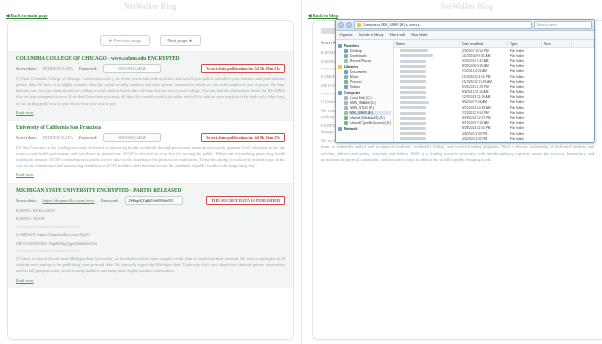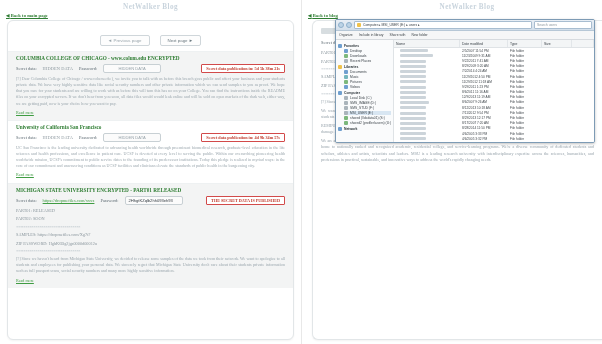--- a/index.html
+++ b/index.html
@@ -19,21 +19,21 @@
   
   .topbar { position: relative; height: 16px; padding: 3px 6px 0 6px; }
   .back-link {
     color: #2e7d32; font-size: 4.6px; font-weight: bold;
     text-decoration: underline; letter-spacing: .05px;
     display: inline-block; white-space: nowrap;
   }
   .back-arrow { font-size: 4.5px; }
   .site-title {
     position: absolute; left: 0; right: 0; top: 3px;
-    text-align: center; font-size: 7.2px; font-weight: bold;
+    text-align: center; font-size: 7.2px; font-weight: normal;
     color: #c9d4dd; letter-spacing: .4px;
     font-family: "Liberation Serif", serif;
   }
   .panel-right .site-title { left: 30px; }
 
   
   .card {
     margin: 4px 7px 0 7px;
     background: #ffffff;
     border: 1px solid #e2e6e8;

